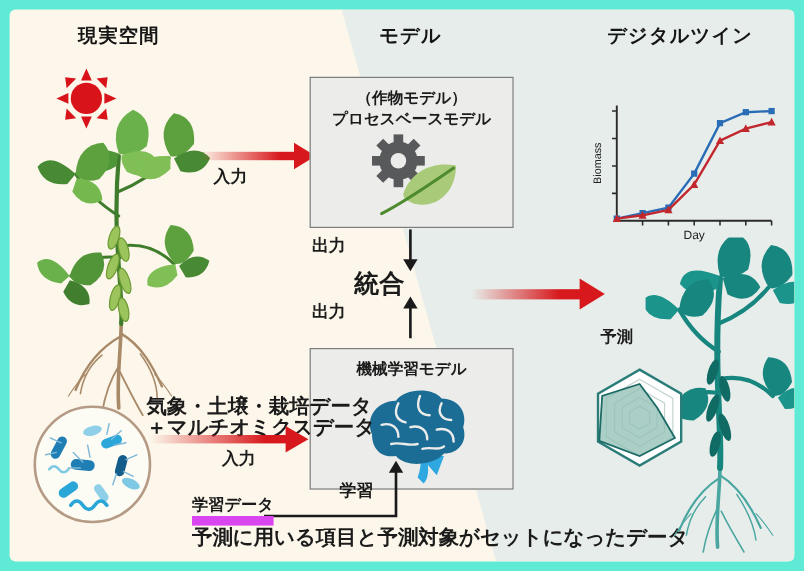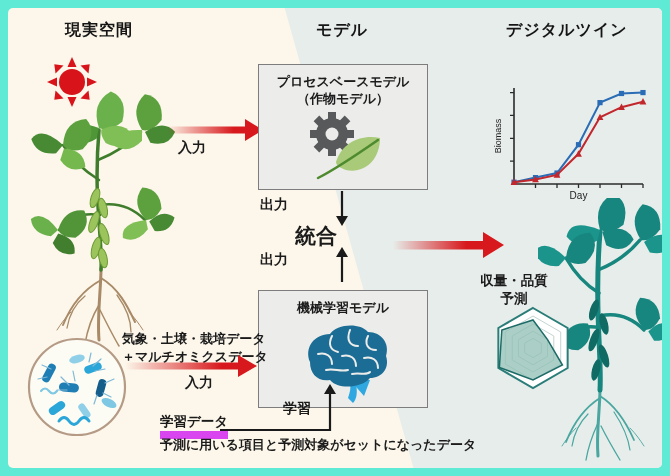--- a/index.html
+++ b/index.html
@@ -11,21 +11,21 @@
   .bg-right { position:absolute; inset:0; background:#e7edea;
               clip-path:polygon(42.3% 0, 100% 0, 100% 100%, 62% 100%); }
   .abs { position:absolute; }
   .hdr { font-size:16px; font-weight:bold; letter-spacing:1px; color:#151515; }
   .lbl { font-size:14px; font-weight:bold; color:#1b1b1b; }
   .datatext { font-size:13px; font-weight:bold; line-height:17px; color:#1b1b1b; }
   .databox { width:170px; background:#ececea; border:1.5px solid #7d7d7d; }
   .boxtitle { text-align:center; font-size:13px; font-weight:bold; line-height:17px; padding-top:8px; }
   .integration { font-size:21px; font-weight:bold; }
   .underlined { border-bottom:8px solid #d946ef; padding-bottom:1px; display:inline-block; }
-  .desc { font-size:13px; font-weight:bold; }
+  .desc { font-size:17px; font-weight:bold; }
   .yield { font-size:13.5px; font-weight:bold; text-align:center; line-height:18px; }
   .charttitle { font-size:13px; font-weight:bold; letter-spacing:0.5px; }
   svg { display:block; }
 </style>
 </head>
 <body>
 
 <div class="stage">
  <div class="canvas">
   <div class="bg-right"></div>
@@ -139,22 +139,22 @@
       <stop offset="0.85" stop-color="#d7181c" stop-opacity="1"></stop>
     </linearGradient>
         </defs>
     <rect x="0" y="8.5" width="80" height="7" fill="url(#rg1)"></rect>
     <polygon points="79,1 79,23 97,12" fill="#d7181c"></polygon>
   </svg>
   <div class="abs lbl" style="left:170px; top:131px;">入力</div>
 
   <div class="abs databox" style="left:250px; top:56px; height:126px;">
     <div class="boxtitle">
+      <div>（作物モデル）</div>
       <div>プロセスベースモデル</div>
-      <div>（作物モデル）</div>
     </div>
   </div>
   <svg class="abs" style="left:292px; top:96px;" width="84" height="80" viewBox="0 0 84 80">
     <g>
       <g fill="#58595b">
         <circle cx="32" cy="30" r="16"></circle>
         <g>
           <rect x="28" y="8" width="8" height="10" transform="rotate(0 32 30)"></rect>
           <rect x="28" y="42" width="8" height="10"></rect>
           <rect x="10" y="26" width="10" height="8"></rect>
@@ -325,21 +325,20 @@
     <g fill="#116b65">
       <ellipse cx="56" cy="112" rx="4" ry="11" transform="rotate(18 56 112)"></ellipse>
       <ellipse cx="66" cy="126" rx="4" ry="11" transform="rotate(-14 66 126)"></ellipse>
       <ellipse cx="56" cy="142" rx="4" ry="12" transform="rotate(20 56 142)"></ellipse>
       <ellipse cx="66" cy="158" rx="4" ry="12" transform="rotate(-18 66 158)"></ellipse>
       <ellipse cx="58" cy="172" rx="4" ry="11" transform="rotate(14 58 172)"></ellipse>
     </g>
   </svg>
 
   <div class="abs yield" style="left:468px; top:264px; width:76px;">
-    <div>収量・品質</div>
     <div>予測</div>
   </div>
   <svg id="radar-svg" class="abs" style="left:480px; top:294px;" width="90" height="92" viewBox="0 0 90 92">
         <polygon points="45,6 79.64101615137756,26.000000000000004 79.64101615137756,66 45,86 10.35898384862245,66 10.358983848622458,25.999999999999996" fill="#ffffff" stroke="#2a7d78" stroke-width="2"></polygon>
         <polygon points="45,14 72.71281292110204,30 72.71281292110204,62 45,78 17.28718707889796,62 17.287187078897965,29.999999999999996" fill="none" stroke="#c3d4d0" stroke-width="1"></polygon>
         <polygon points="45,22 65.78460969082653,34 65.78460969082653,58 45,70 24.215390309173472,58 24.215390309173472,34" fill="none" stroke="#c3d4d0" stroke-width="1"></polygon>
         <polygon points="45,29.2 59.54922678357857,37.6 59.54922678357857,54.4 45,62.8 30.45077321642143,54.4 30.45077321642143,37.599999999999994" fill="none" stroke="#c3d4d0" stroke-width="1"></polygon>
         <polygon points="45,36.4 53.31384387633061,41.2 53.31384387633061,50.8 45,55.6 36.68615612366939,50.8 36.68615612366939,41.2" fill="none" stroke="#c3d4d0" stroke-width="1"></polygon>
         <polygon points="45,18 59.54922678357857,37.6 74.44486372867092,63 45,78 11.398214333163779,65.39999999999999 13.823085463760211,27.999999999999996" fill="#8fbfb4" fill-opacity="0.75" stroke="#1d6b66" stroke-width="1.5"></polygon>
       </svg>

